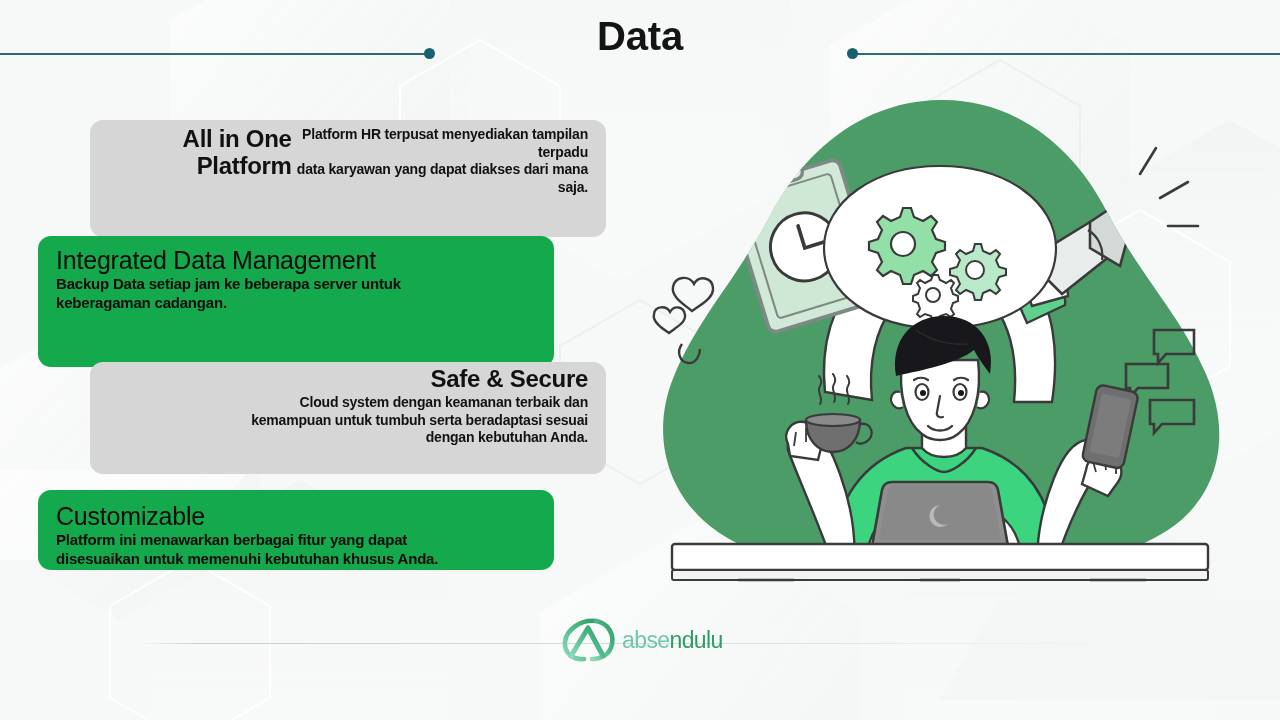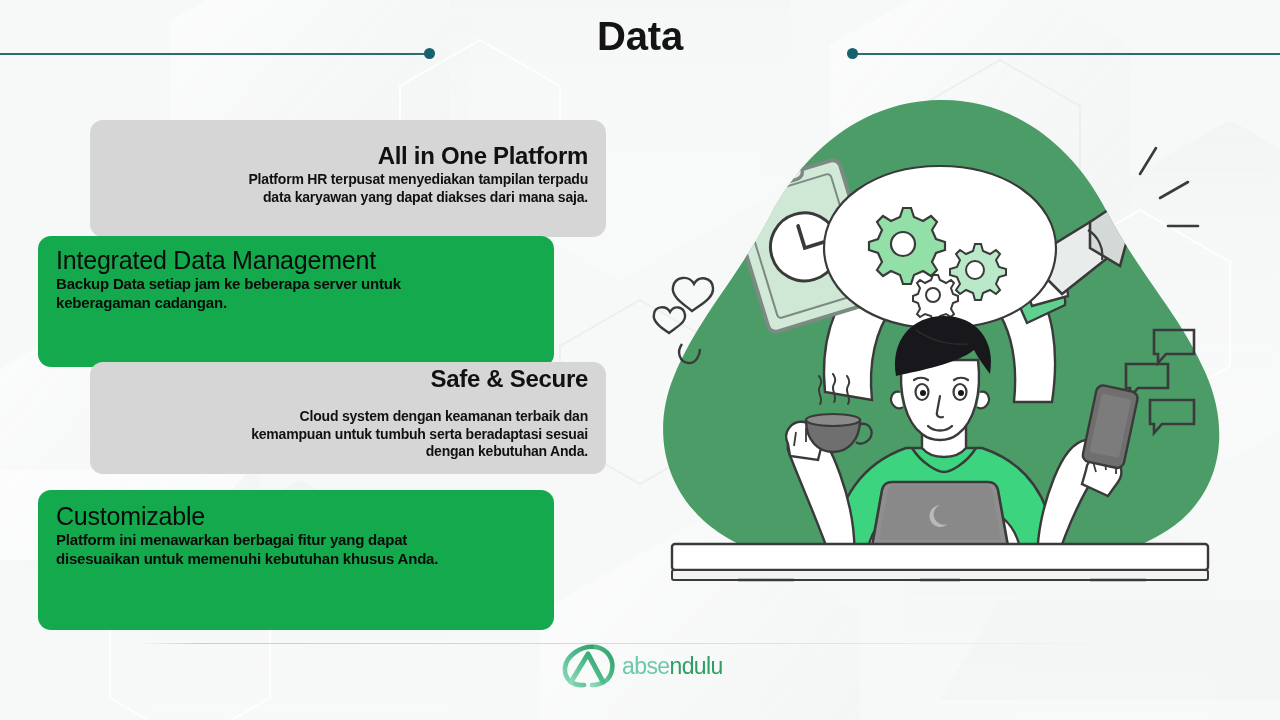--- a/index.html
+++ b/index.html
@@ -46,38 +46,38 @@
     letter-spacing:-.3px;margin:0 0 1px 0;
   }
   .card.green .c-title{font-weight:400;font-size:25px;letter-spacing:-.2px;}
   .card .c-body{
     font-size:14px;font-weight:600;line-height:1.26;letter-spacing:-.2px;
     white-space:pre-line;margin:0;
   }
   .card.green .c-body{font-weight:700;font-size:15px;}
 
   #card-1{left:90px;top:120px;width:516px;height:117px;
-          display:flex;flex-direction:column;justify-content:center;
+          display:flex;flex-direction:row;justify-content:center;
           padding-top:6px;}
   #card-2{left:38px;top:236px;width:516px;height:131px;padding-top:10px;}
   #card-3{left:90px;top:362px;width:516px;height:112px;
-          display:flex;flex-direction:column;justify-content:space-between;
+          display:flex;flex-direction:column;justify-content:flex-start;
           padding-top:4px;}
-  #card-4{left:38px;top:490px;width:516px;height:140px;padding-top:12px;}
+  #card-4{left:38px;top:490px;width:516px;height:80px;padding-top:12px;}
 
   
   .illus{position:absolute;left:620px;top:92px;width:640px;height:520px;}
   .illus svg{display:block;}
 
   
   .footer-line{
     position:absolute;left:140px;top:643px;width:1000px;height:1px;
     background:linear-gradient(to right,rgba(180,185,185,0),#c9cdcd 6%,#d9dddd 55%,rgba(200,205,205,0) 100%);
   }
-  .logo{position:absolute;left:556px;top:638px;width:180px;height:50px;}
+  .logo{position:absolute;left:556px;top:612px;width:180px;height:50px;}
   .logo svg{display:block;}
 </style>
 </head>
 <body>
 
 <div class="slide">
 
   <div class="bg-pattern">
     <svg width="1280" height="720" viewBox="0 0 1280 720">
       <defs>

